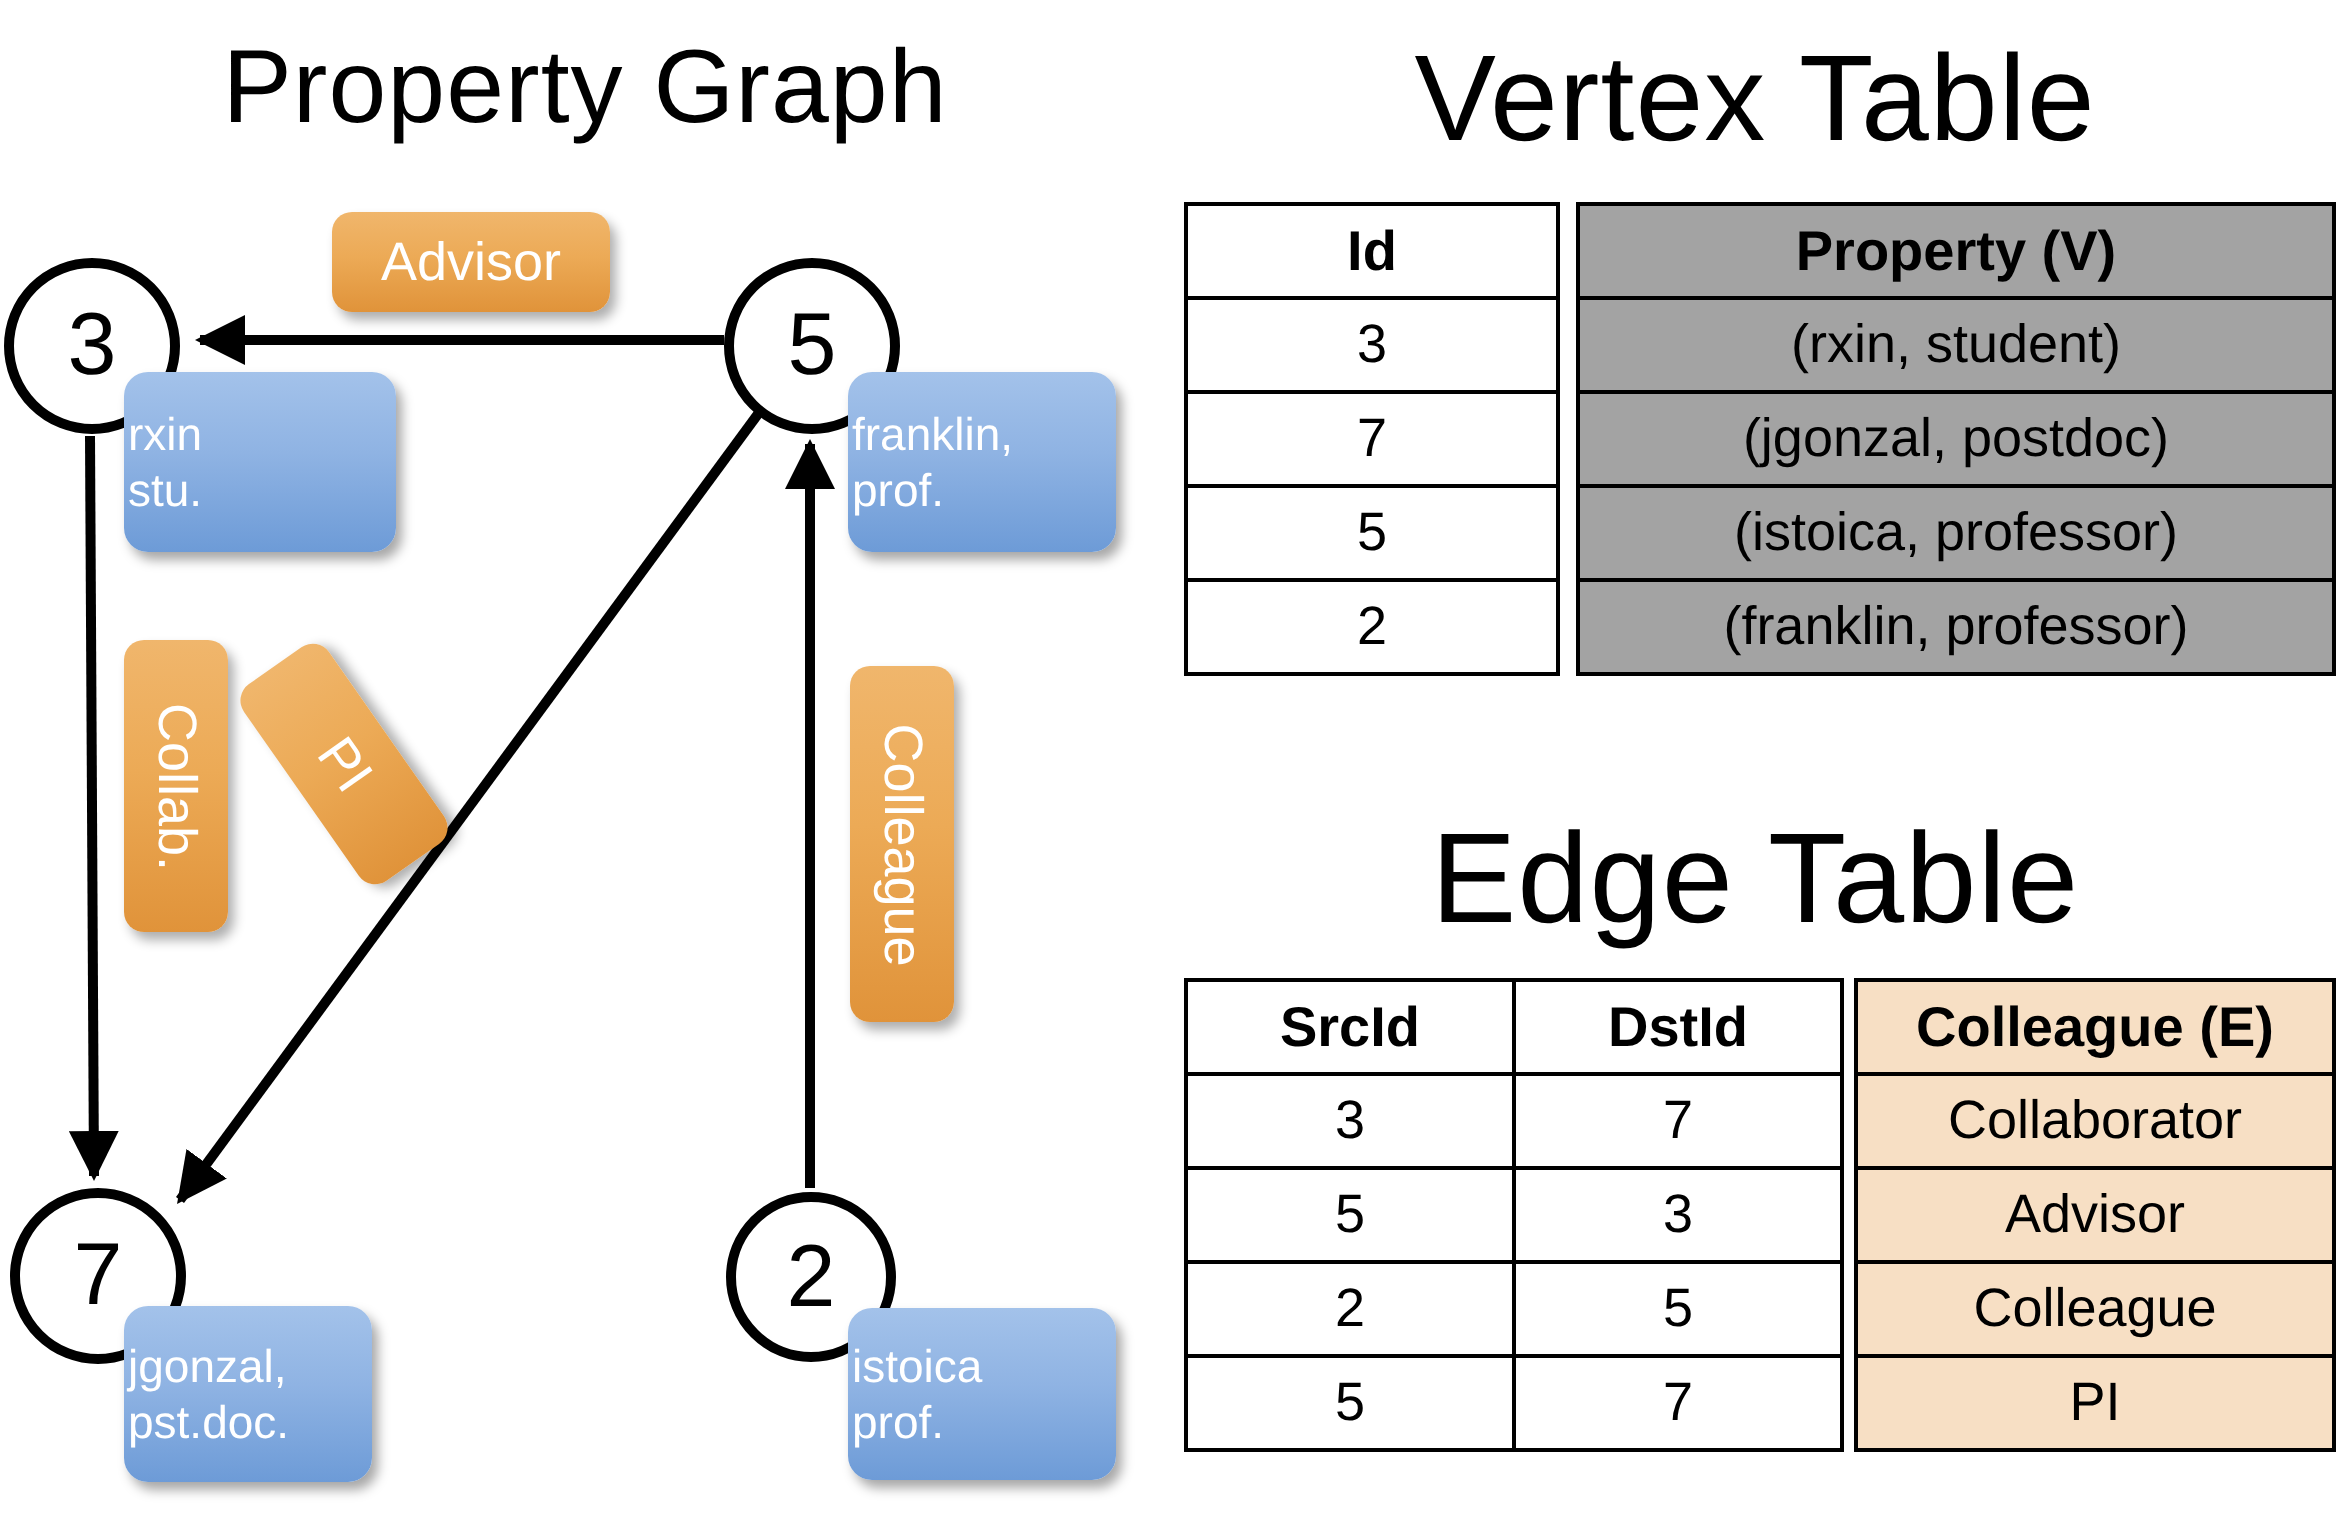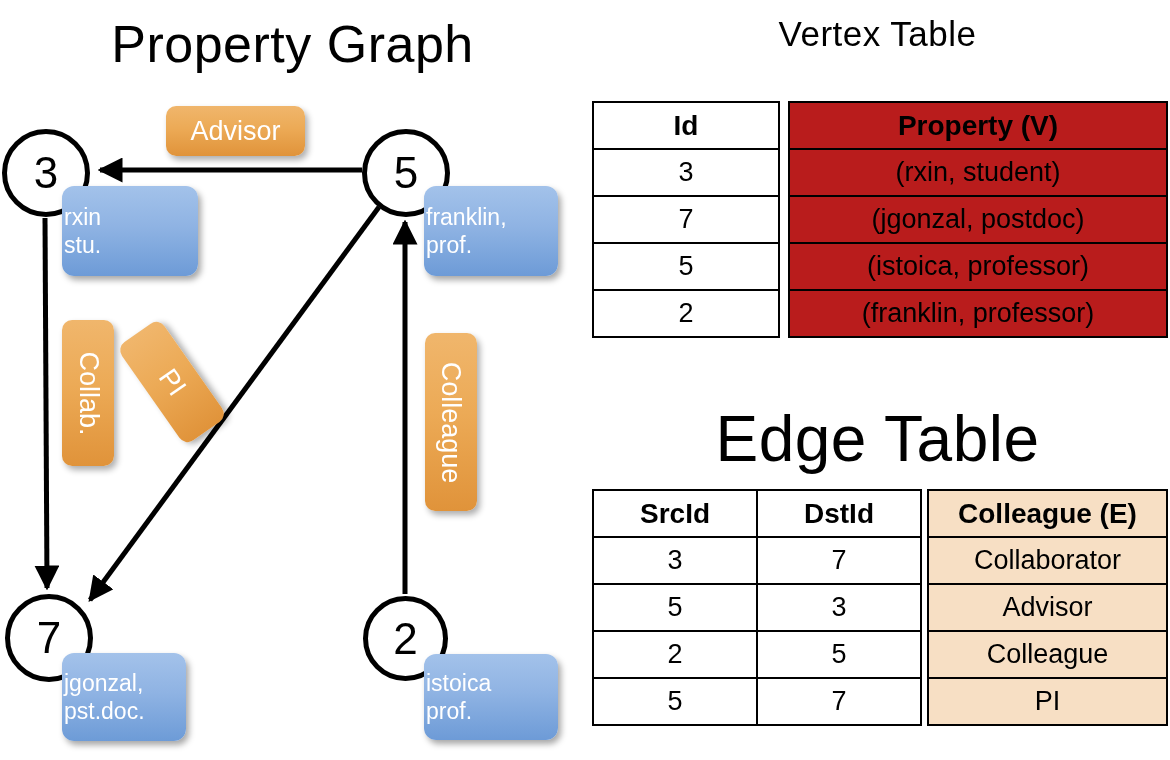--- a/index.html
+++ b/index.html
@@ -15,21 +15,21 @@
   
   .title {
     position: absolute;
     font-family: "Liberation Sans", sans-serif;
     font-weight: 300;
     color: #000000;
     letter-spacing: 0.5px;
     white-space: nowrap;
   }
   #title-property-graph { left: 0; top: 14px; width: 585px; text-align: center; font-size: 52px; }
-  #title-vertex-table  { left: 585px; top: 14px; width: 585px; text-align: center; font-size: 35px; }
+  #title-vertex-table  { left: 585px; top: 14px; width: 585px; text-align: center; font-size: 61px; }
   #title-edge-table    { left: 585px; top: 402px; width: 585px; text-align: center; font-size: 64px; }
 
   
   #graph-panel { position: absolute; left: 0; top: 0; width: 585px; height: 760px; }
   #graph-svg { position: absolute; left: 0; top: 0; width: 585px; height: 760px; }
 
   .node-circle {
     position: absolute;
     border: 5px solid #000000;
     border-radius: 50%;
@@ -109,21 +109,21 @@
     text-align: center;
     height: 47px;
     padding: 0 4px;
     background: #ffffff;
   }
   .tbl th { font-weight: bold; font-size: 28px; }
 
   
   #vertex-id-table   { left: 592px; top: 101px; width: 188px; }
   #vertex-prop-table { left: 788px; top: 101px; width: 380px; }
-  #vertex-prop-table th, #vertex-prop-table td { background: #b91c1c; }
+  #vertex-prop-table th, #vertex-prop-table td { background: #a3a3a3; }
 
   
   #edge-id-table   { left: 592px; top: 489px; width: 330px; }
   #edge-prop-table { left: 927px; top: 489px; width: 241px; }
   #edge-prop-table th, #edge-prop-table td { background: #f7dfc4; }
   #edge-id-table td, #edge-id-table th { width: 165px; }
 </style>
 </head>
 <body>
 

